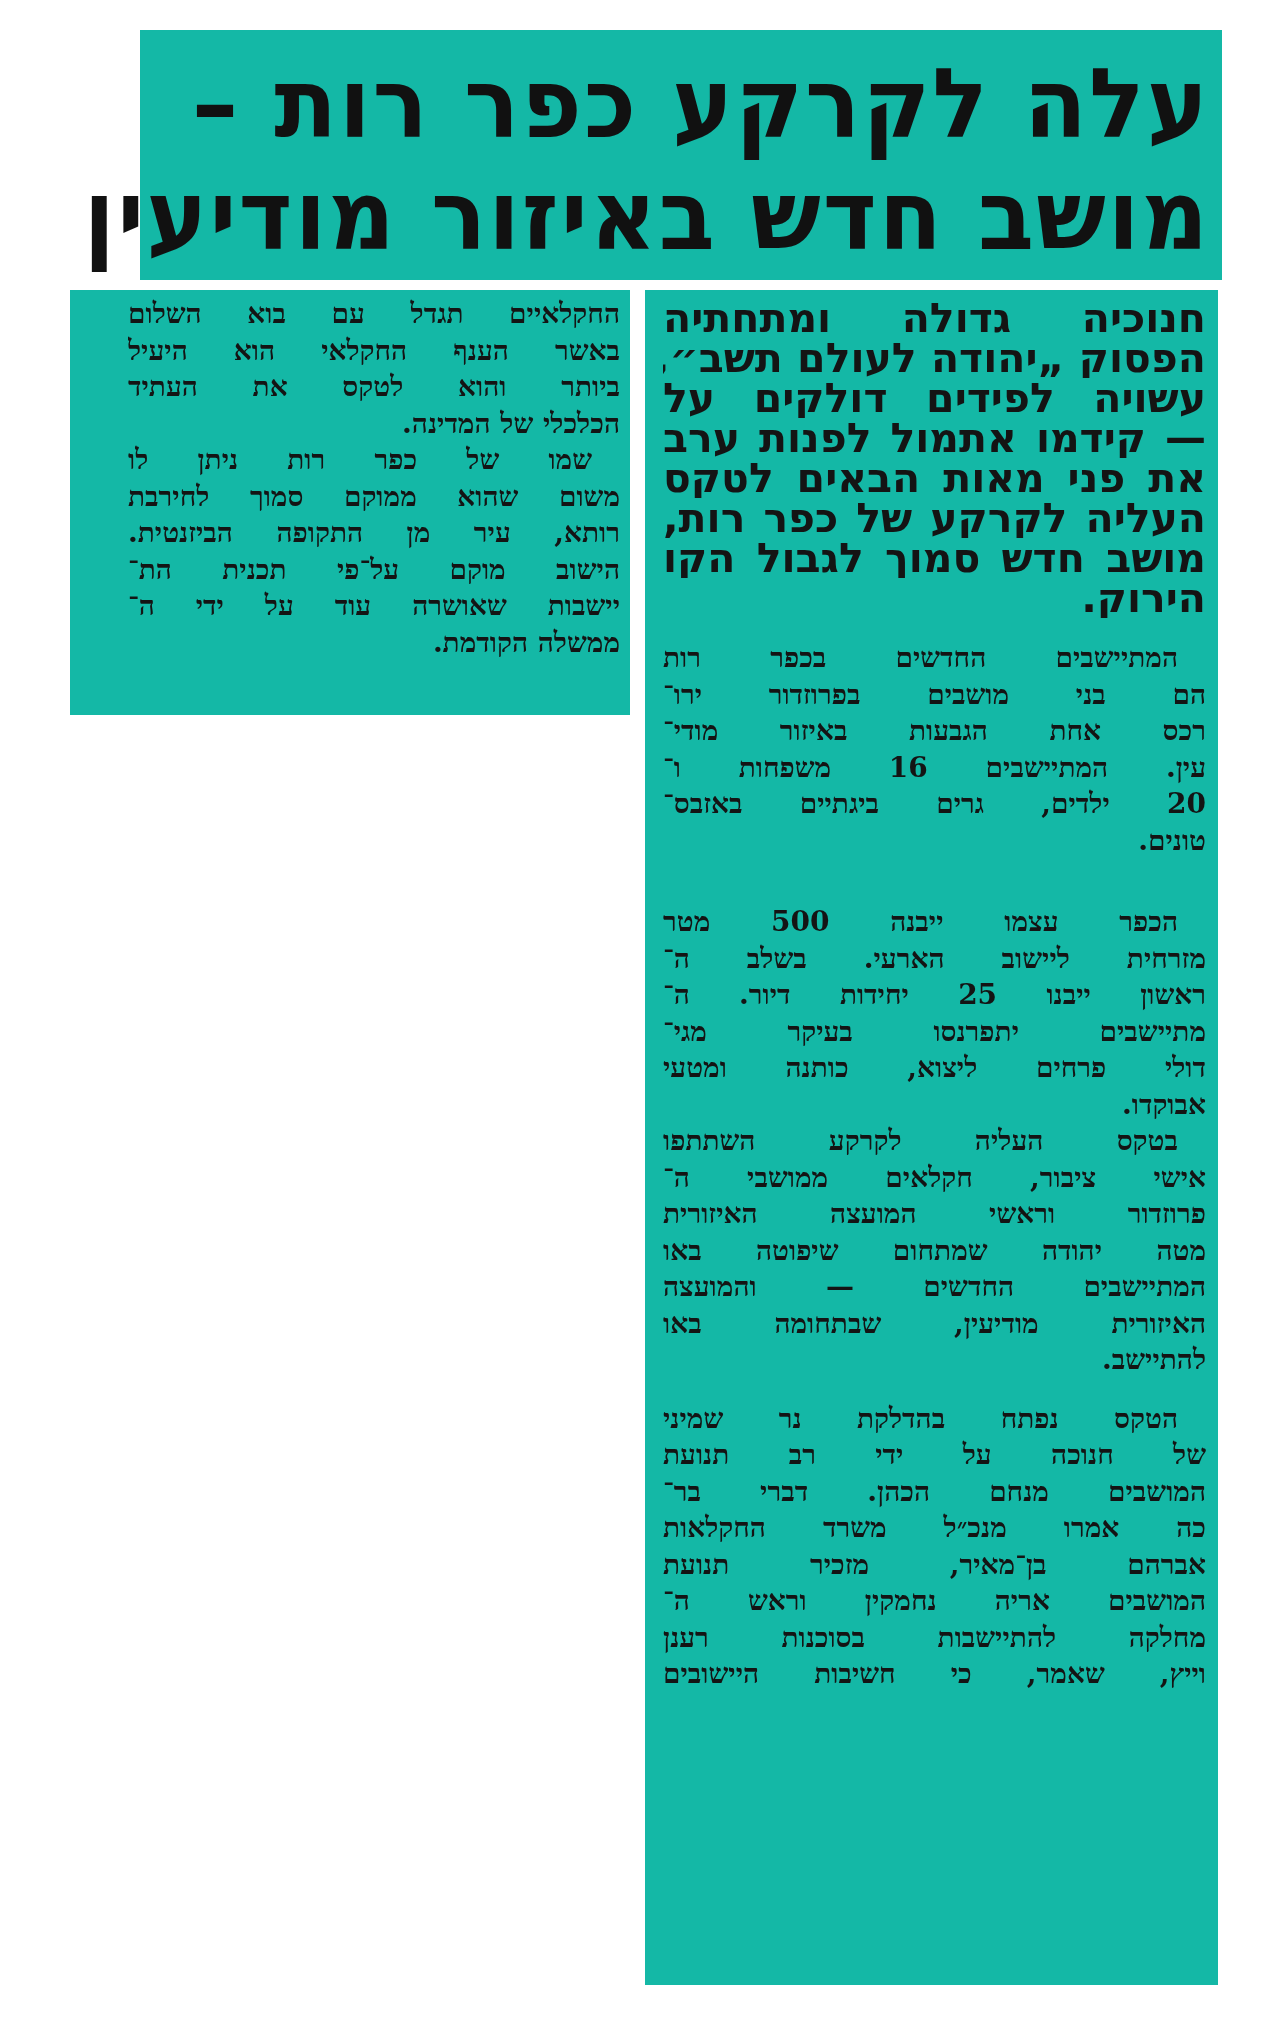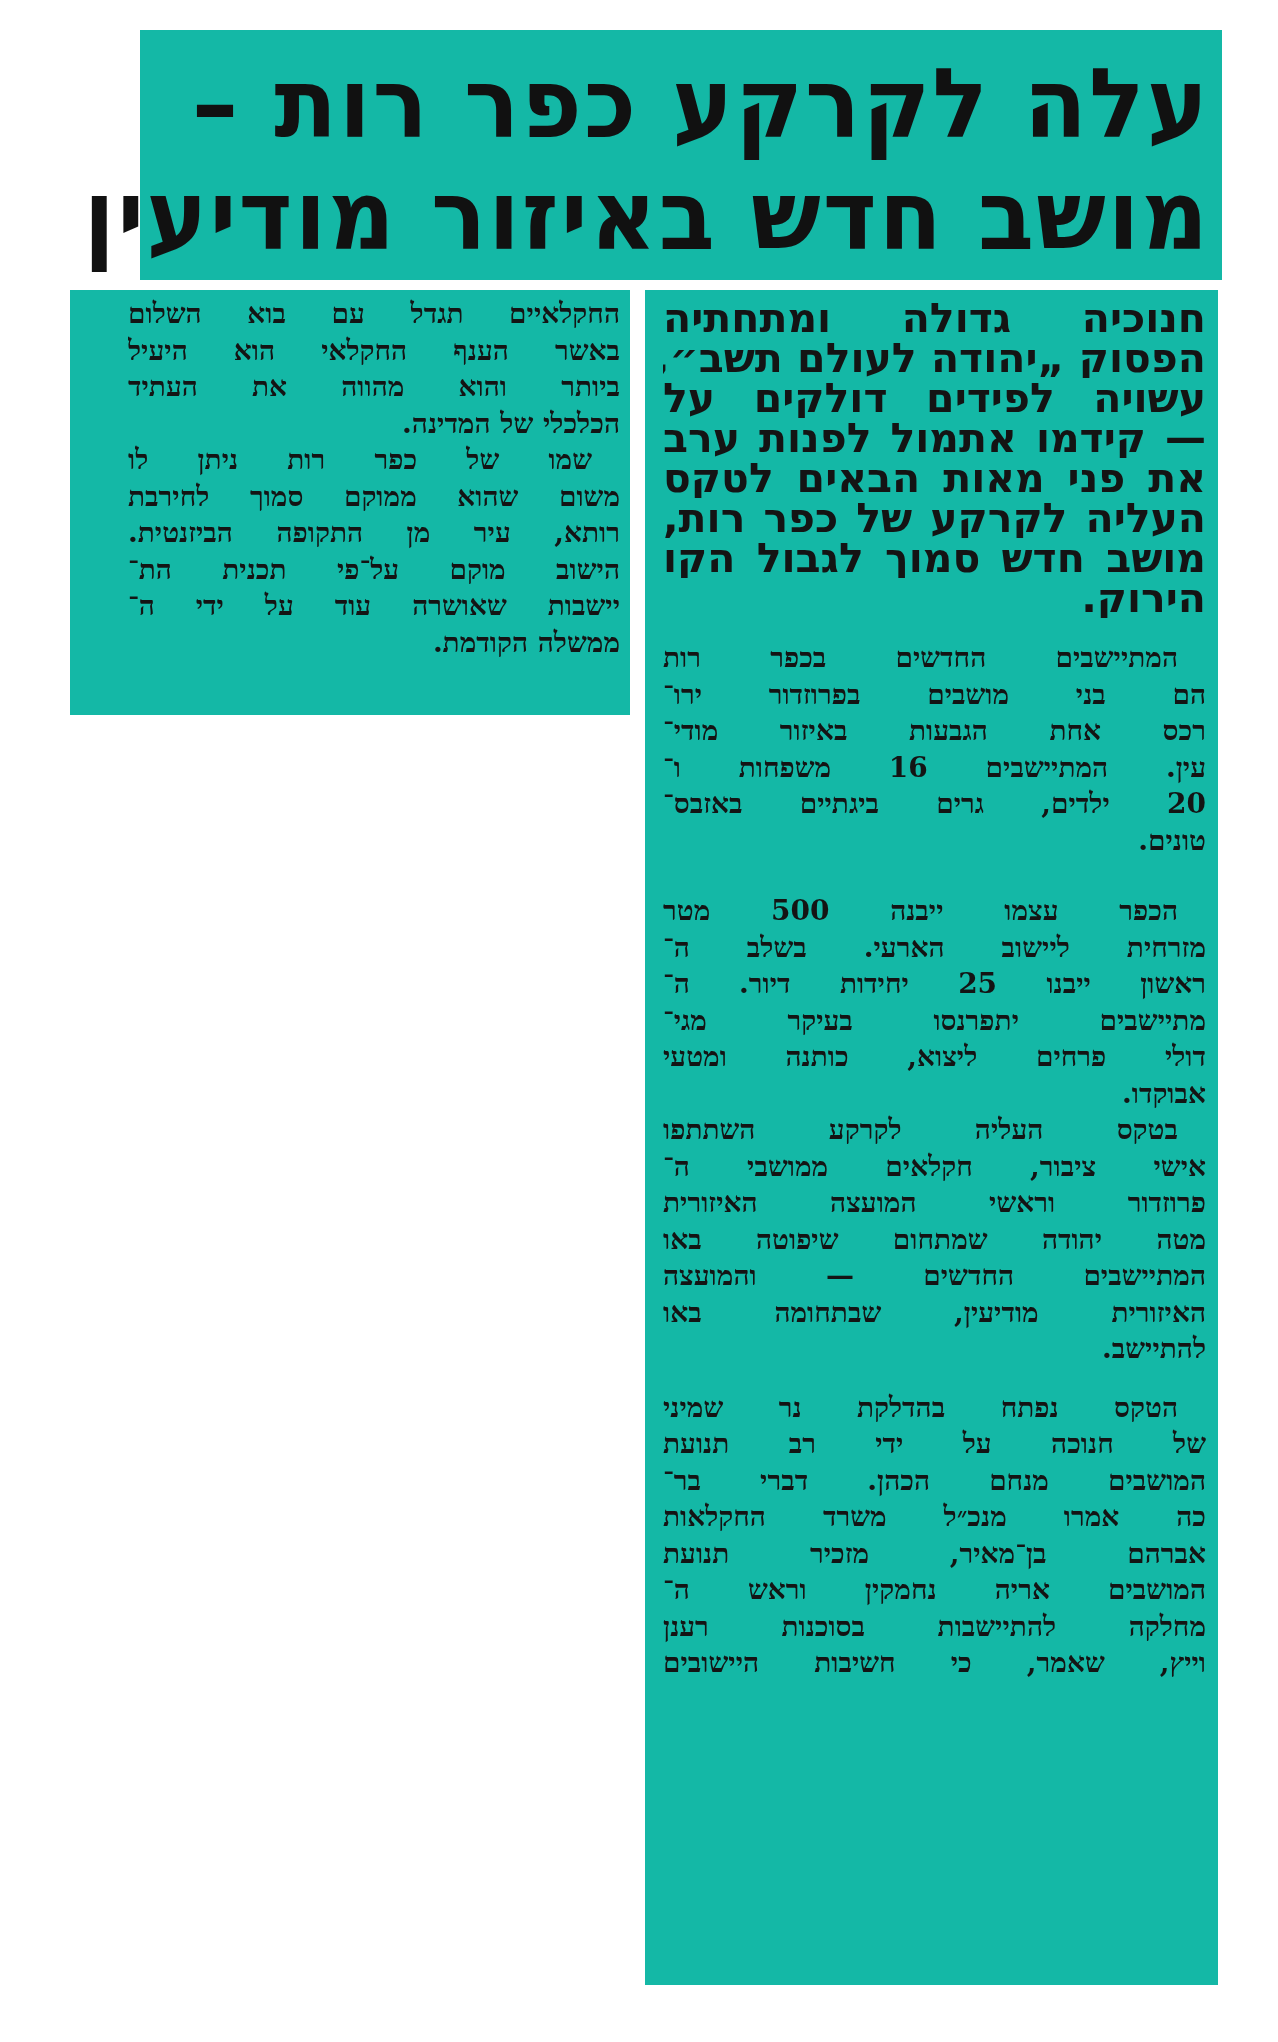--- a/index.html
+++ b/index.html
@@ -58,21 +58,21 @@
   .para .line {
     font-family: "DejaVu Serif", "Liberation Serif", serif;
     font-weight: bold;
     font-size: 28px;
     line-height: 36.5px;
     height: 36.5px;
   }
   .para .line.last, .lead .line.last { text-align-last: right; }
   .para .line.indent { padding-right: 28px; }
   .col-left .para { margin-top: 0; margin-left: 40px; }
-  .gap-large { margin-top: 34px; }
+  .gap-large { margin-top: 45px; }
 </style>
 </head>
 <body>
 
 <div class="clip headline">
   <div class="hl">עלה לקרקע כפר רות –</div>
   <div class="hl">מושב חדש באיזור מודיעין</div>
 </div>
 
 <div class="clip col-right">
@@ -124,21 +124,21 @@
     <span class="line">המושבים אריה נחמקין וראש ה־</span>
     <span class="line">מחלקה להתיישבות בסוכנות רענן</span>
     <span class="line">וייץ, שאמר, כי חשיבות היישובים</span>
   </div>
 </div>
 
 <div class="clip col-left">
   <div class="para">
     <span class="line">החקלאיים תגדל עם בוא השלום</span>
     <span class="line">באשר הענף החקלאי הוא היעיל</span>
-    <span class="line">ביותר והוא מהווה את העתיד</span>
+    <span class="line">ביותר והוא לטקס את העתיד</span>
     <span class="line last">הכלכלי של המדינה.</span>
   </div>
   <div class="para">
     <span class="line indent">שמו של כפר רות ניתן לו</span>
     <span class="line">משום שהוא ממוקם סמוך לחירבת</span>
     <span class="line">רותא, עיר מן התקופה הביזנטית.</span>
     <span class="line">הישוב מוקם על־פי תכנית הת־</span>
     <span class="line">יישבות שאושרה עוד על ידי ה־</span>
     <span class="line last">ממשלה הקודמת.</span>
   </div>

